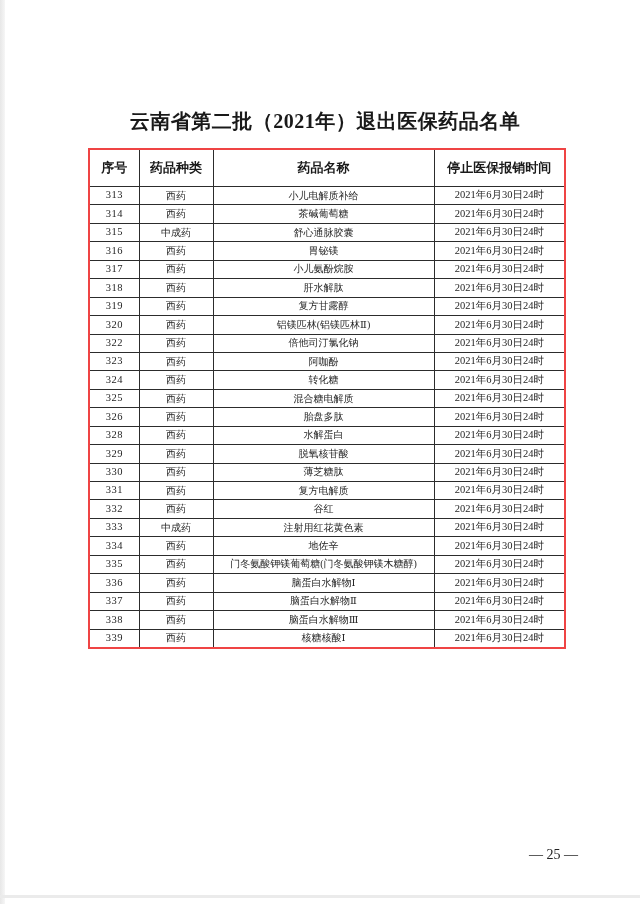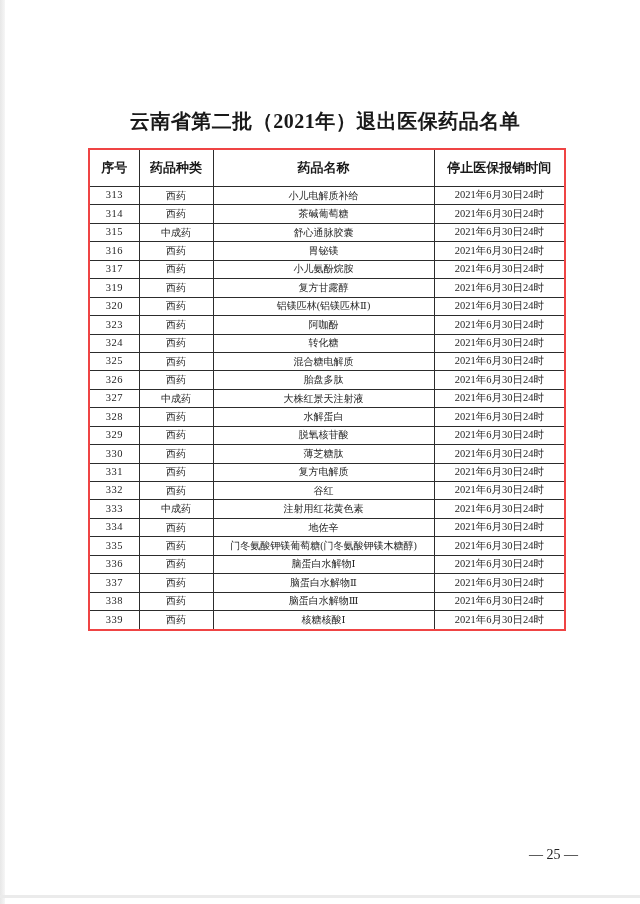--- a/index.html
+++ b/index.html
@@ -139,32 +139,44 @@
         <td class="cell-name">胃铋镁</td>
         <td class="cell-time">2021年6月30日24时</td>
       </tr>
       <tr>
         <td class="cell-no">317</td>
         <td class="cell-category">西药</td>
         <td class="cell-name">小儿氨酚烷胺</td>
         <td class="cell-time">2021年6月30日24时</td>
       </tr>
       <tr>
+        <td class="cell-no">318</td>
+        <td class="cell-category">西药</td>
+        <td class="cell-name">肝水解肽</td>
+        <td class="cell-time">2021年6月30日24时</td>
+      </tr>
+      <tr>
         <td class="cell-no">319</td>
         <td class="cell-category">西药</td>
         <td class="cell-name">复方甘露醇</td>
         <td class="cell-time">2021年6月30日24时</td>
       </tr>
       <tr>
         <td class="cell-no">320</td>
         <td class="cell-category">西药</td>
         <td class="cell-name">铝镁匹林(铝镁匹林Ⅱ)</td>
         <td class="cell-time">2021年6月30日24时</td>
       </tr>
       <tr>
+        <td class="cell-no">322</td>
+        <td class="cell-category">西药</td>
+        <td class="cell-name">倍他司汀氯化钠</td>
+        <td class="cell-time">2021年6月30日24时</td>
+      </tr>
+      <tr>
         <td class="cell-no">323</td>
         <td class="cell-category">西药</td>
         <td class="cell-name">阿咖酚</td>
         <td class="cell-time">2021年6月30日24时</td>
       </tr>
       <tr>
         <td class="cell-no">324</td>
         <td class="cell-category">西药</td>
         <td class="cell-name">转化糖</td>
         <td class="cell-time">2021年6月30日24时</td>
@@ -172,26 +184,20 @@
       <tr>
         <td class="cell-no">325</td>
         <td class="cell-category">西药</td>
         <td class="cell-name">混合糖电解质</td>
         <td class="cell-time">2021年6月30日24时</td>
       </tr>
       <tr>
         <td class="cell-no">326</td>
         <td class="cell-category">西药</td>
         <td class="cell-name">胎盘多肽</td>
-        <td class="cell-time">2021年6月30日24时</td>
-      </tr>
-      <tr>
-        <td class="cell-no">327</td>
-        <td class="cell-category">中成药</td>
-        <td class="cell-name">大株红景天注射液</td>
         <td class="cell-time">2021年6月30日24时</td>
       </tr>
       <tr>
         <td class="cell-no">328</td>
         <td class="cell-category">西药</td>
         <td class="cell-name">水解蛋白</td>
         <td class="cell-time">2021年6月30日24时</td>
       </tr>
       <tr>
         <td class="cell-no">329</td>

